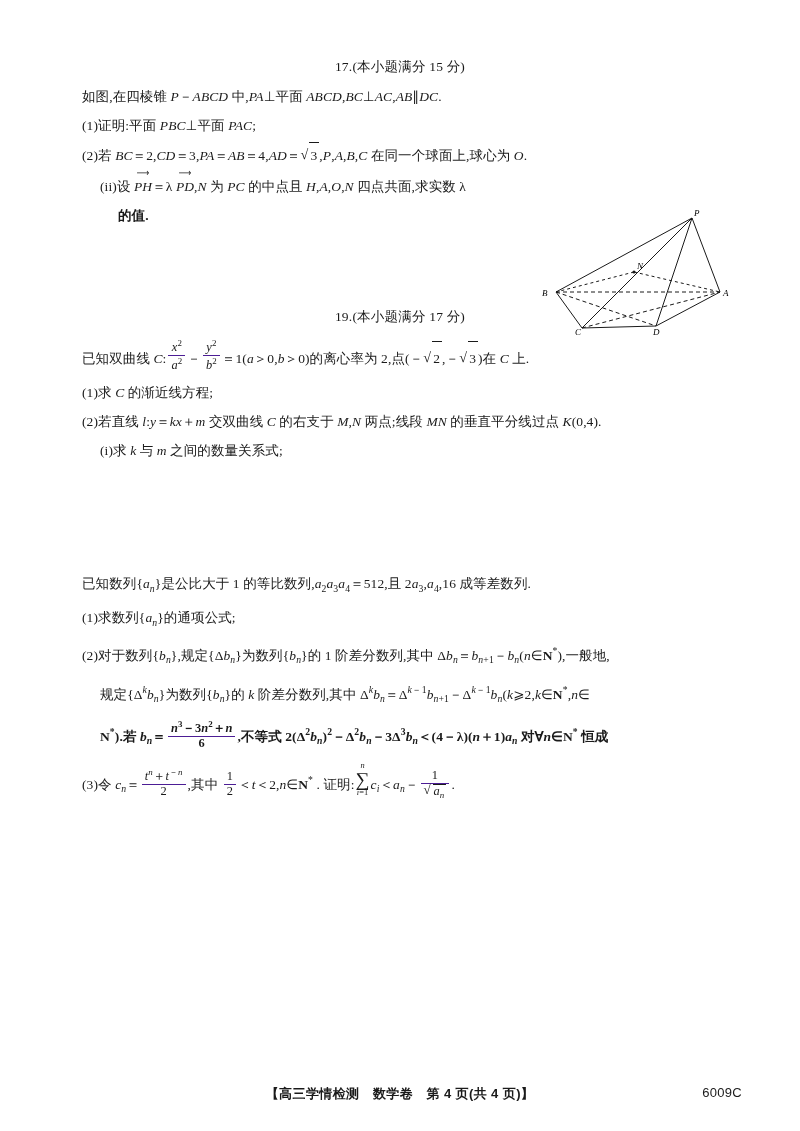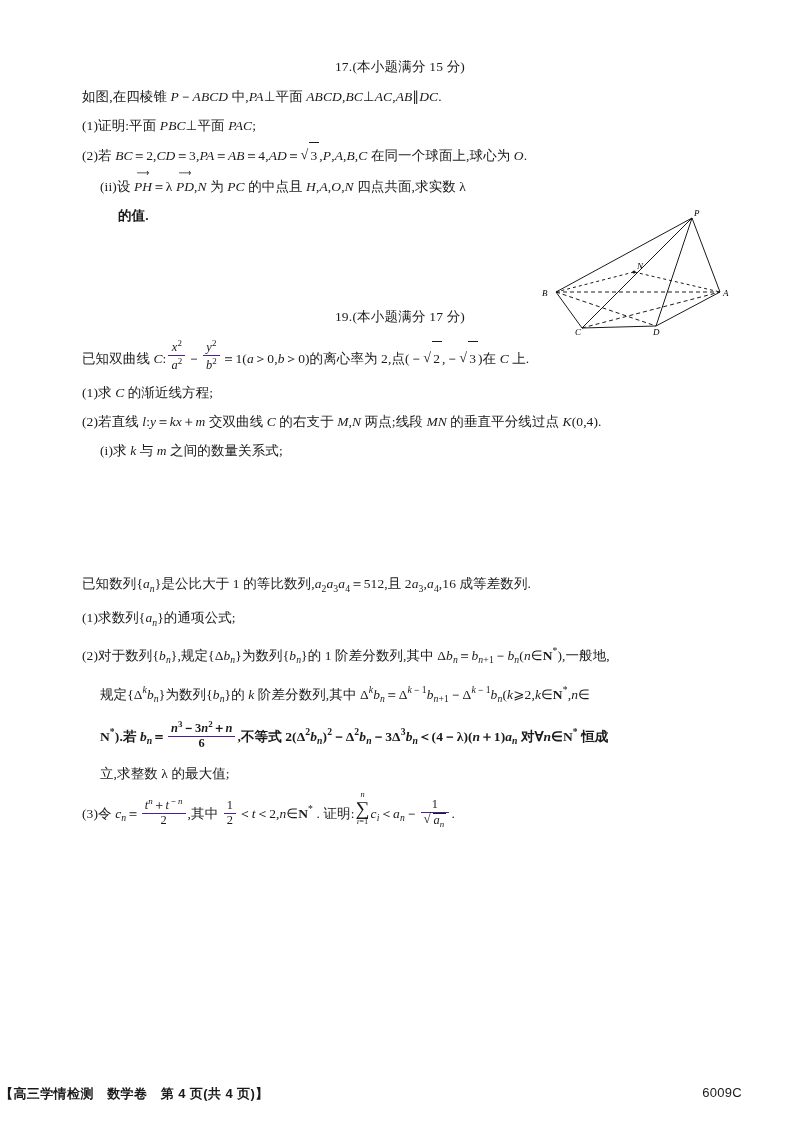--- a/index.html
+++ b/index.html
@@ -106,21 +106,21 @@
   .footer {
     position: absolute;
     left: 0; right: 0;
     bottom: 26px;
     height: 20px;
     font-size: 13px;
   }
   .footer-center {
     position: absolute;
     left: 0; right: 0;
-    text-align: left;
+    text-align: center;
     font-family: "Liberation Sans", sans-serif;
     font-weight: bold;
     letter-spacing: .4px;
   }
   .footer-right {
     position: absolute;
     right: 58px;
     top: 0;
     font-family: "Liberation Sans", sans-serif;
     letter-spacing: .3px;
@@ -229,23 +229,20 @@
     </div>
 
     <div class="line ind2">
       规定{Δ<sup><i class="v">k</i></sup><i class="v">b</i><sub><i class="v">n</i></sub>}为数列{<i class="v">b</i><sub><i class="v">n</i></sub>}的 <i class="v">k</i> 阶差分数列,其中 Δ<sup><i class="v">k</i></sup><i class="v">b</i><sub><i class="v">n</i></sub>＝Δ<sup><i class="v">k</i>－1</sup><i class="v">b</i><sub><i class="v">n</i>+1</sub>－Δ<sup><i class="v">k</i>－1</sup><i class="v">b</i><sub><i class="v">n</i></sub>(<i class="v">k</i>⩾2,<i class="v">k</i>∈<b>N</b><sup>*</sup>,<i class="v">n</i>∈
     </div>
 
     <div class="line ind2" style="line-height:34px;font-weight:bold;">
       <b>N</b><sup>*</sup>).若 <i class="v">b</i><sub><i class="v">n</i></sub>＝<span class="frac"><span class="nu"><i class="v">n</i><sup>3</sup>－3<i class="v">n</i><sup>2</sup>＋<i class="v">n</i></span><span class="de">6</span></span>,不等式 2(Δ<sup>2</sup><i class="v">b</i><sub><i class="v">n</i></sub>)<sup>2</sup>－Δ<sup>2</sup><i class="v">b</i><sub><i class="v">n</i></sub>－3Δ<sup>3</sup><i class="v">b</i><sub><i class="v">n</i></sub>＜(4－λ)(<i class="v">n</i>＋1)<i class="v">a</i><sub><i class="v">n</i></sub> 对∀<i class="v">n</i>∈<b>N</b><sup>*</sup> 恒成
     </div>
 
-    <div class="line ind2">
-      立,求整数 λ 的最大值;
-    </div>
 
     <div class="line ind1" style="line-height:38px;">
       (3)令 <i class="v">c</i><sub><i class="v">n</i></sub>＝<span class="frac"><span class="nu"><i class="v">t</i><sup><i class="v">n</i></sup>＋<i class="v">t</i><sup>－<i class="v">n</i></sup></span><span class="de">2</span></span>,其中 <span class="frac"><span class="nu">1</span><span class="de">2</span></span>＜<i class="v">t</i>＜2,<i class="v">n</i>∈<b>N</b><sup>*</sup> . 证明:<span class="sum"><span class="top"><i class="v">n</i></span><span class="sig">∑</span><span class="bot"><i class="v">i</i>=1</span></span><i class="v">c</i><sub><i class="v">i</i></sub>＜<i class="v">a</i><sub><i class="v">n</i></sub>－<span class="frac"><span class="nu">1</span><span class="de"><span class="sqrt"><span class="rad"><i class="v">a</i><sub><i class="v">n</i></sub></span></span></span></span>.
     </div>
   </div>
 
   <div class="footer">
     <div class="footer-center">【高三学情检测　数学卷　第 4 页(共 4 页)】</div>
     <div class="footer-right">6009C</div>
   </div>

